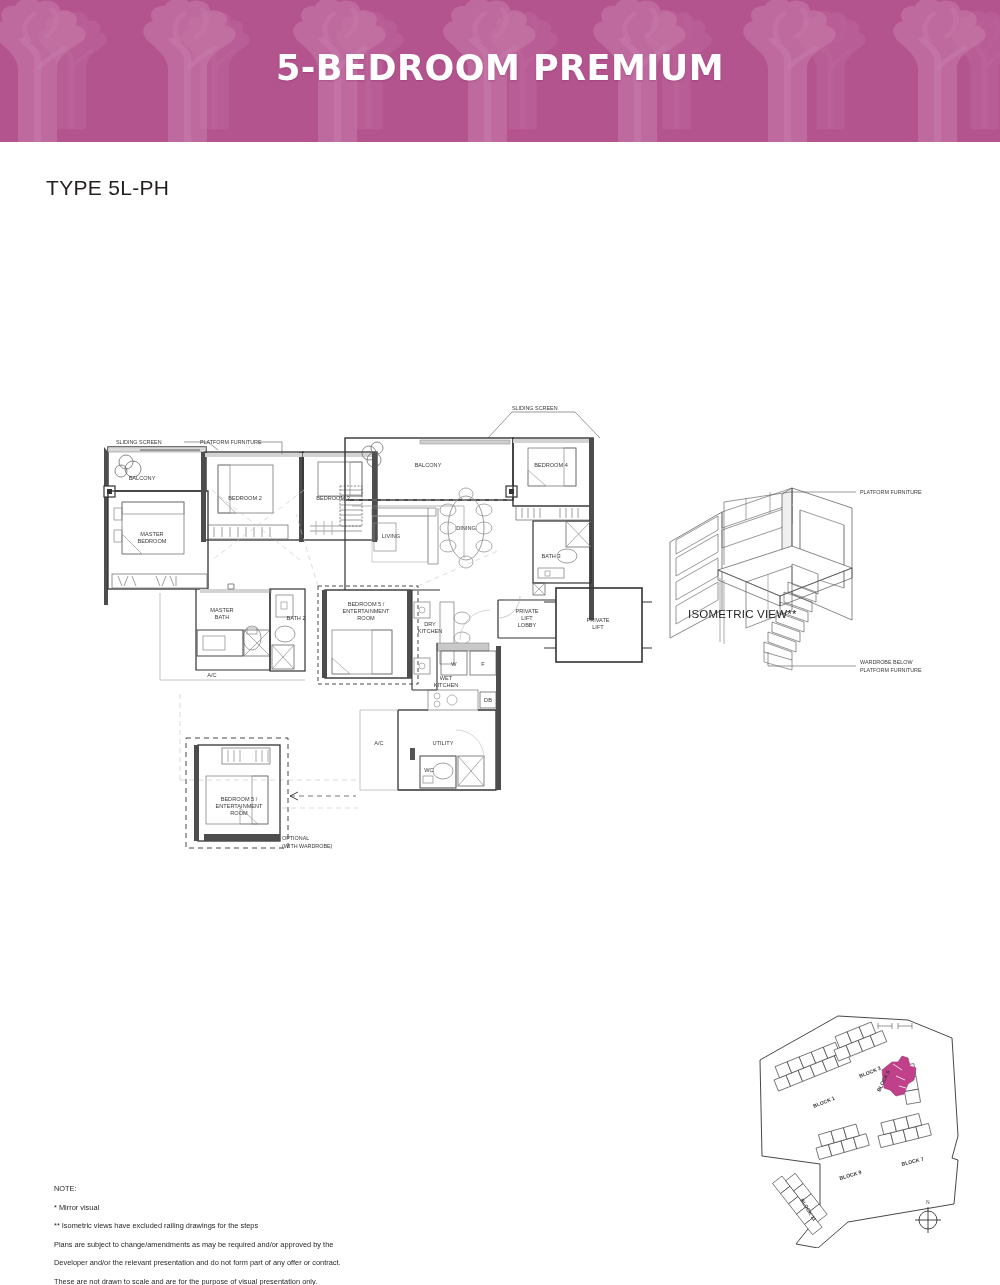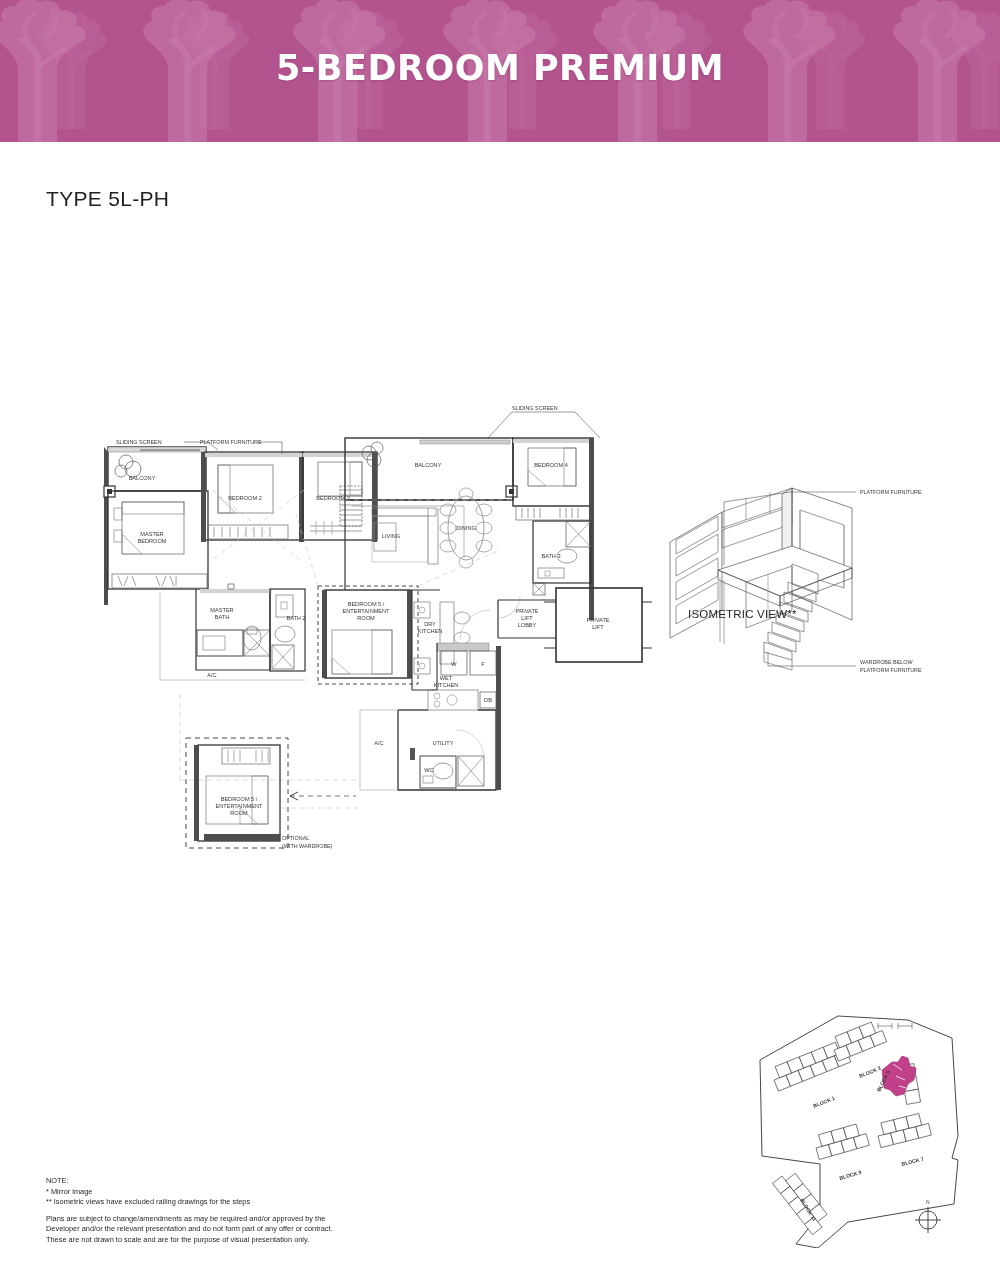--- a/index.html
+++ b/index.html
@@ -19,40 +19,40 @@
     position:absolute;left:0;top:0;width:1000px;height:142px;
     display:flex;align-items:center;justify-content:center;
     color:#ffffff;font-size:35px;font-weight:bold;letter-spacing:.5px;
     font-family:"DejaVu Sans","Liberation Sans",sans-serif;
     text-shadow:0 1px 2px rgba(120,40,90,.35);
     padding-bottom:6px;box-sizing:border-box;
   }
 
   
   .type-block{position:absolute;left:46px;top:176px;}
-  .type-title{font-size:21px;letter-spacing:.3px;color:#231f20;margin:11px 0 9px 0;font-weight:normal;}
+  .type-title{font-size:21px;letter-spacing:.3px;color:#231f20;margin:0 0 9px 0;font-weight:normal;}
   .type-meta{font-size:8.6px;line-height:12.4px;color:#231f20;}
   .type-meta .indent{padding-left:28px;display:block;}
 
   
   .plan-wrap{position:absolute;left:0px;top:390px;width:1000px;height:500px;}
   .iso-wrap{position:absolute;left:660px;top:470px;width:330px;height:210px;}
   .site-wrap{position:absolute;left:752px;top:1008px;width:240px;height:240px;}
 
   .iso-caption{
     position:absolute;left:688px;top:608px;font-size:11.5px;letter-spacing:.2px;color:#231f20;
   }
 
   
   .note{
     position:absolute;left:46px;top:1176px;font-size:7.4px;line-height:10.6px;color:#231f20;
     width:420px;
   }
   .note .hdr{display:block;}
-  .note p{margin:0;}
+  .note p{margin:8px;}
   .note .para{margin-top:6px;}
 
   svg{display:block;}
   .lbl{font-family:"Liberation Sans","DejaVu Sans",sans-serif;fill:#3a3a3a;}
 </style>
 </head>
 <body>
 
 <div class="banner">
   <svg class="banner-pattern" viewBox="0 0 1000 142" preserveAspectRatio="none">
@@ -544,18 +544,18 @@
 
   <g stroke="#333" stroke-width="0.5">
     <path d="M126,18 h14 M146,18 h14"></path>
     <path d="M126,15 v6 M140,15 v6 M146,15 v6 M160,15 v6"></path>
   </g>
 </svg>
 </div>
 
 <div class="note">
   <p class="hdr">NOTE:</p>
-  <p>* Mirror image</p>
+  <p>* Mirror visual</p>
   <p>** Isometric views have excluded railing drawings for the steps</p>
   <p class="para">Plans are subject to change/amendments as may be required and/or approved by the</p>
   <p>Developer and/or the relevant presentation and do not form part of any offer or contract.</p>
   <p>These are not drawn to scale and are for the purpose of visual presentation only.</p>
 </div>
 
 </body></html>

